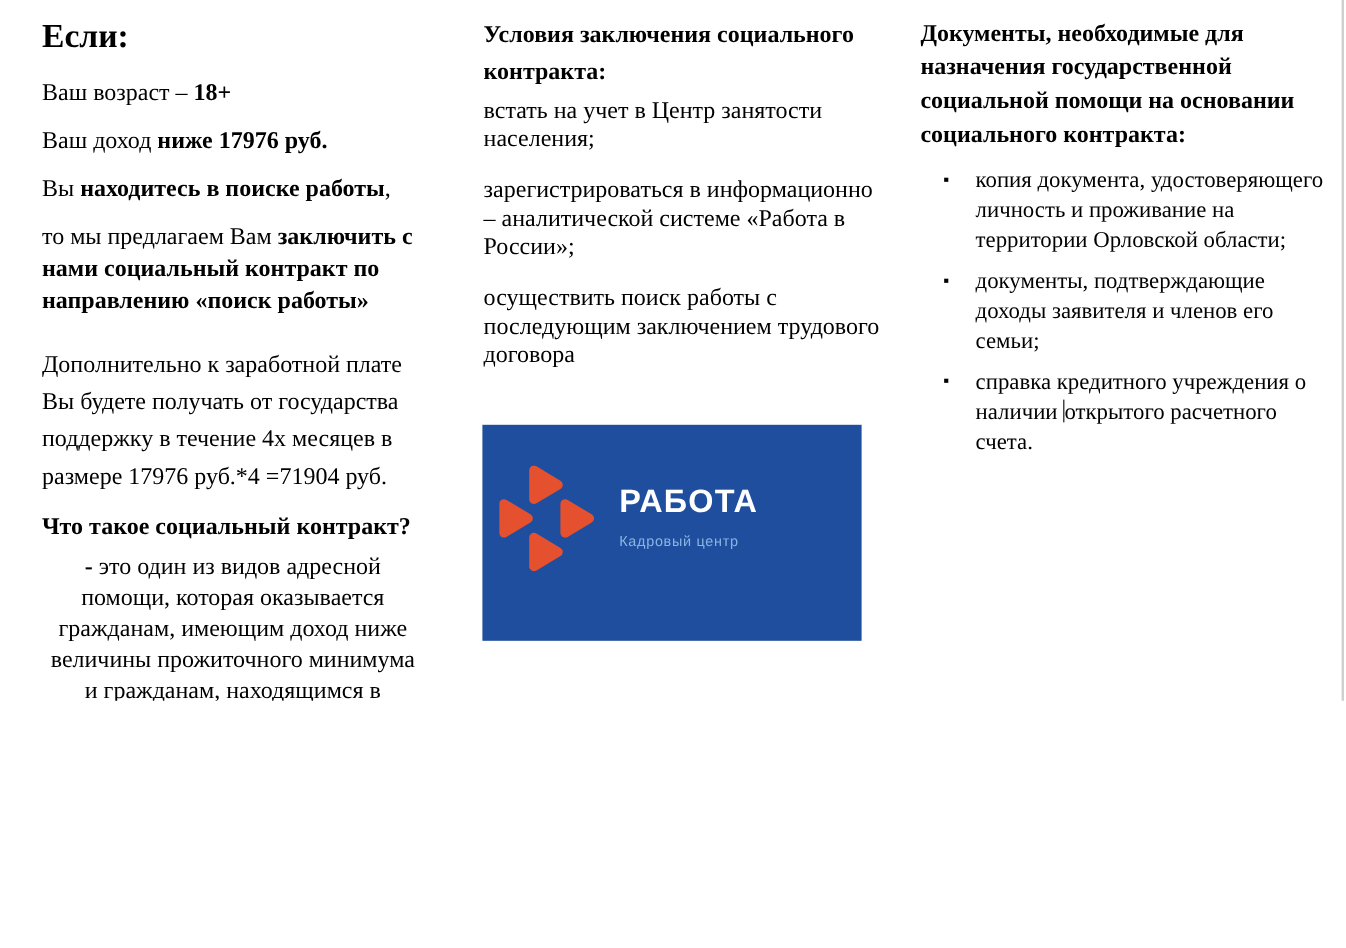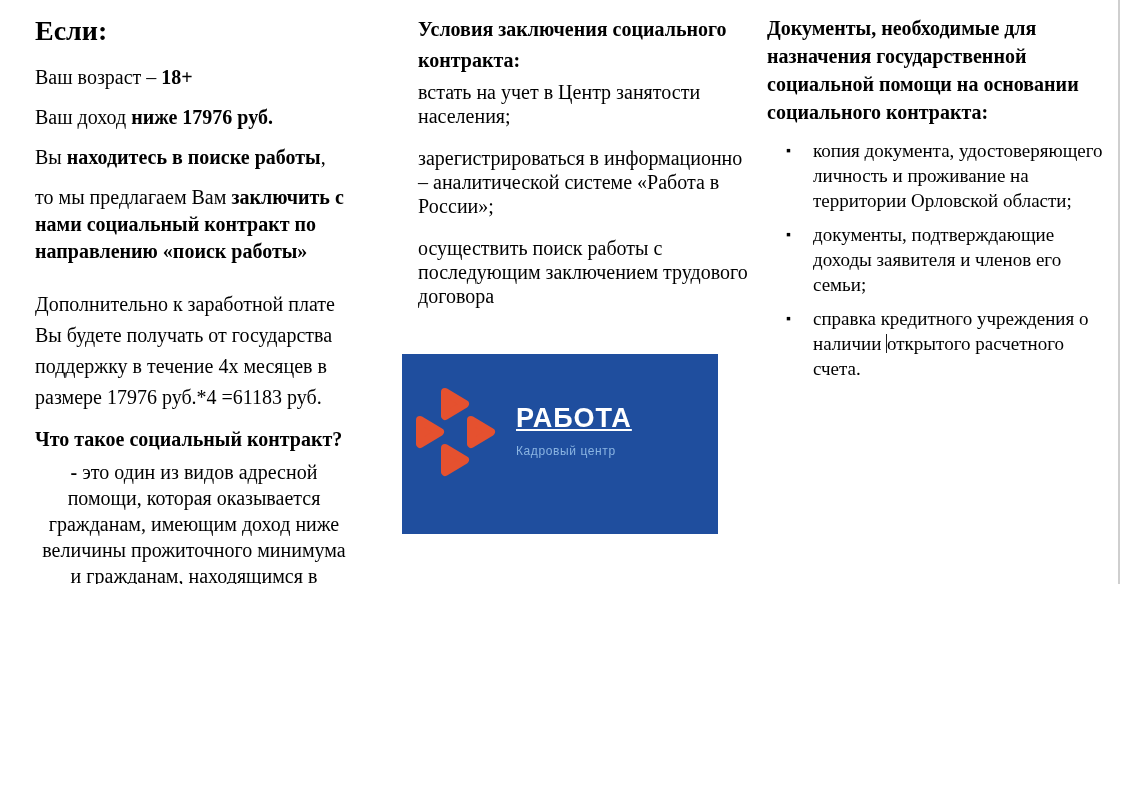--- a/index.html
+++ b/index.html
@@ -5,21 +5,21 @@
   html,body{margin:0;padding:0;}
   body{
     width:1122px;height:790px;background:#ffffff;color:#000;
     font-family:"Liberation Serif","DejaVu Serif",serif;
     -webkit-font-smoothing:antialiased;
   }
   .page{position:relative;width:1122px;height:584px;background:#ffffff;overflow:hidden;}
 
   .col{position:absolute;top:14px;}
   .col1{left:35px;width:328px;}
-  .col2{left:418px;width:332px;}
+  .col2{left:403px;width:332px;}
   .col3{left:767px;width:348px;}
 
   
   .main-heading{font-size:28px;line-height:34px;font-weight:bold;margin:0 0 16px 0;}
   .col1 .body{font-size:20px;line-height:27px;margin:0 16px 13px 0;}
   .col1 .p-support{line-height:31px;margin-top:24px;}
   .col1 .sub-heading{font-size:20px;line-height:27px;font-weight:bold;margin:11px 0 6px 0;}
   .col1 .p-definition{line-height:26px;padding-left:6px;margin-bottom:0;text-align:center;}
 
   
@@ -35,21 +35,21 @@
   .bullet-text{flex:1;}
   .caret{display:inline-block;width:1px;height:19px;background:#1a1a1a;vertical-align:-3px;}
 
   
   .logo{
     position:absolute;left:402px;top:354px;width:316px;height:180px;
     background:var(--logo-bg,#1f4e9e);
   }
   .logo-triangles{position:absolute;left:14px;top:34px;color:var(--logo-tri,#e5512f);}
   .logo-text{position:absolute;left:114px;top:48px;font-family:"Liberation Sans","DejaVu Sans",sans-serif;}
-  .logo-title{color:var(--logo-title,#ffffff);font-size:27px;font-weight:bold;line-height:33px;letter-spacing:1px;text-decoration:underline;}
+  .logo-title{color:var(--logo-title,#ffffff);font-size:27px;font-weight:bold;line-height:33px;letter-spacing:1px;}
   .logo-tagline{color:var(--logo-tag,#8ab4e2);font-size:12px;line-height:18px;letter-spacing:0.6px;margin-top:7px;}
 
   
   .edge-line{position:absolute;top:0;right:2px;width:2px;height:790px;background:var(--edge-color,#cfcfcf);}
 
   b{font-weight:bold;}
 </style>
 </head>
 <body>
 
@@ -59,21 +59,21 @@
     <h1 class="main-heading">Если:</h1>
 
     <p class="body"><span>Ваш возраст – </span><b>18+</b></p>
 
     <p class="body"><span>Ваш доход </span><b>ниже 17976 руб.</b></p>
 
     <p class="body"><span>Вы </span><b>находитесь в поиске работы</b><span>,</span></p>
 
     <p class="body"><span>то мы предлагаем Вам </span><b>заключить с нами социальный контракт по направлению «поиск работы»</b></p>
 
-    <p class="body p-support">Дополнительно к заработной плате Вы будете получать от государства поддержку в течение 4х месяцев в размере 17976 руб.*4 =61183 руб.</p>
+    <p class="body p-support">Дополнительно к заработной плате Вы будете получать от государства поддержку в течение 4х месяцев в размере 17976 руб.*4 =71904 руб.</p>
 
     <h2 class="sub-heading">Что такое социальный контракт?</h2>
 
     <p class="body p-definition"><b>- </b><span>это один из видов адресной помощи, которая оказывается гражданам, имеющим доход ниже величины прожиточного минимума и гражданам, находящимся в трудной жизненной ситуации, ищущим работу.</span></p>
   </section>
 
   <section class="col col2">
     <h2 class="col-heading">Условия заключения социального контракта:</h2>
     <p class="body">встать на учет в Центр занятости населения;</p>
     <p class="body">зарегистрироваться в информационно – аналитической системе «Работа в России»;</p>

